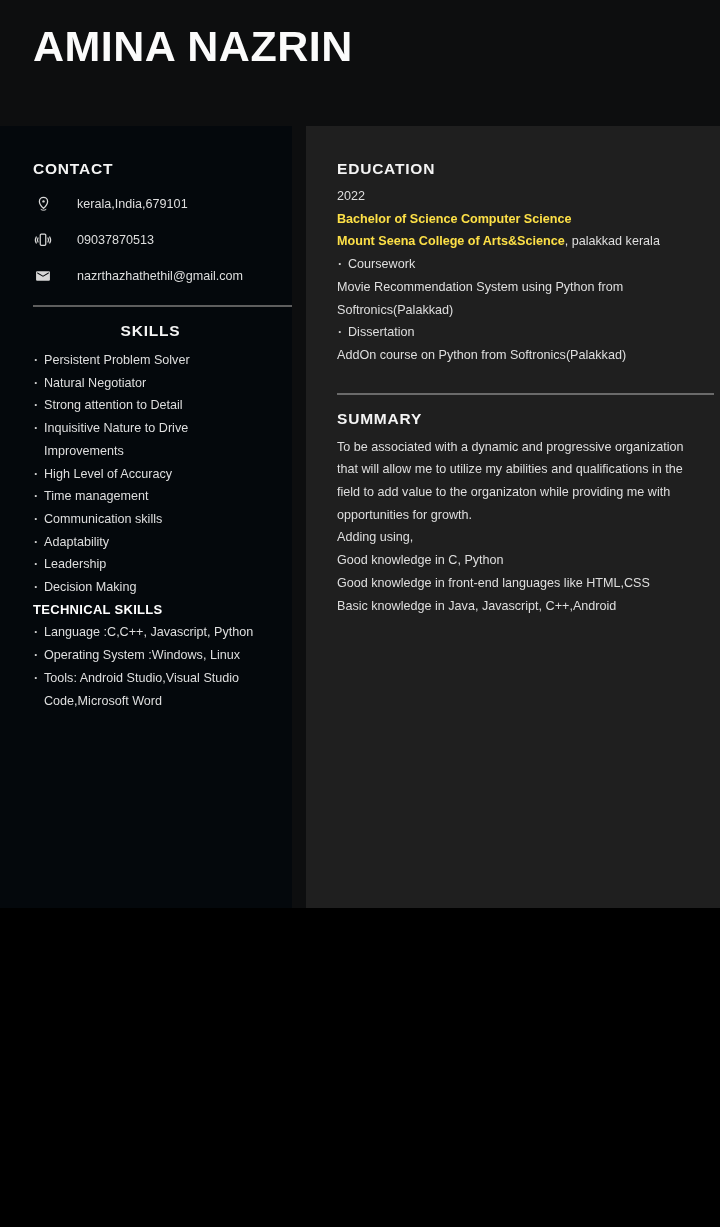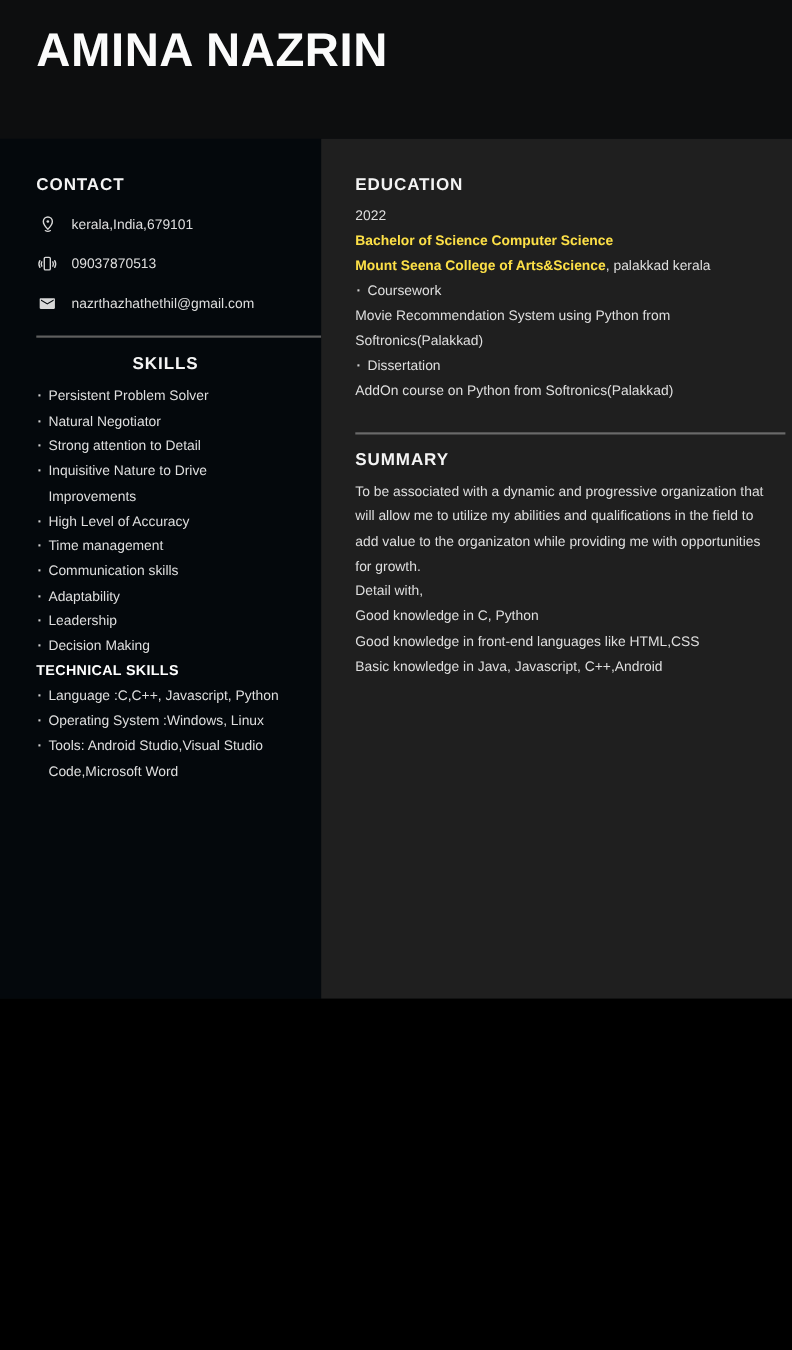--- a/index.html
+++ b/index.html
@@ -32,41 +32,42 @@
     width: 292px; flex: 0 0 292px;
     background: #04080c;
     padding: 34px 24px 20px 33px;
     color: #dfdfdf;
   }
   .col-right {
     flex: 1;
     background: #1f1f1f;
     padding: 34px 14px 20px 31px;
     color: #dfdfdf;
+    margin-left: 14px;
   }
   .section-title {
     margin: 0;
     font-size: 15.5px; font-weight: bold;
     letter-spacing: 0.8px;
     color: #f4f4f4;
     line-height: 18px;
   }
   .body-text { font-size: 12.6px; line-height: 22.7px; }
   
   .contact-title { margin-bottom: 14px; }
   .contact-row {
     display: flex; align-items: center;
     min-height: 23px; margin-bottom: 13px;
   }
   .icon {
     width: 20px; flex: 0 0 20px;
     display: flex; align-items: center; justify-content: center;
     color: #d8d8d8; margin-right: 12px;
   }
-  .contact-text { font-size: 12.6px; line-height: 16px; }
+  .contact-text { font-size: 12.6px; line-height: 16px; margin-left: 12px; }
   
   .divider {
     border: 0; height: 2px;
     background: #5e5e5e;
     margin: 18px -24px 0 0;
   }
   .divider-right {
     background: #6a6a6a;
     margin: 26px -8px 0 0;
   }
@@ -180,21 +181,21 @@
         <div class="edu-line bullet-item">Dissertation</div>
         <div class="edu-line">AddOn course on Python from Softronics(Palakkad)</div>
       </div>
 
       <hr class="divider divider-right">
 
       <h2 class="section-title summary-title">SUMMARY</h2>
 
       <div class="body-text">
         <p class="para">To be associated with a dynamic and progressive organization that will allow me to utilize my abilities and qualifications in the field to add value to the organizaton while providing me with opportunities for growth.</p>
-        <div>Detail with,</div>
+        <div>Adding using,</div>
         <div>Good knowledge in C, Python</div>
         <div>Good knowledge in front-end languages like HTML,CSS</div>
         <div>Basic knowledge in Java, Javascript, C++,Android</div>
       </div>
 
     </div>
   </div>
 </div>
 
 </body></html>

